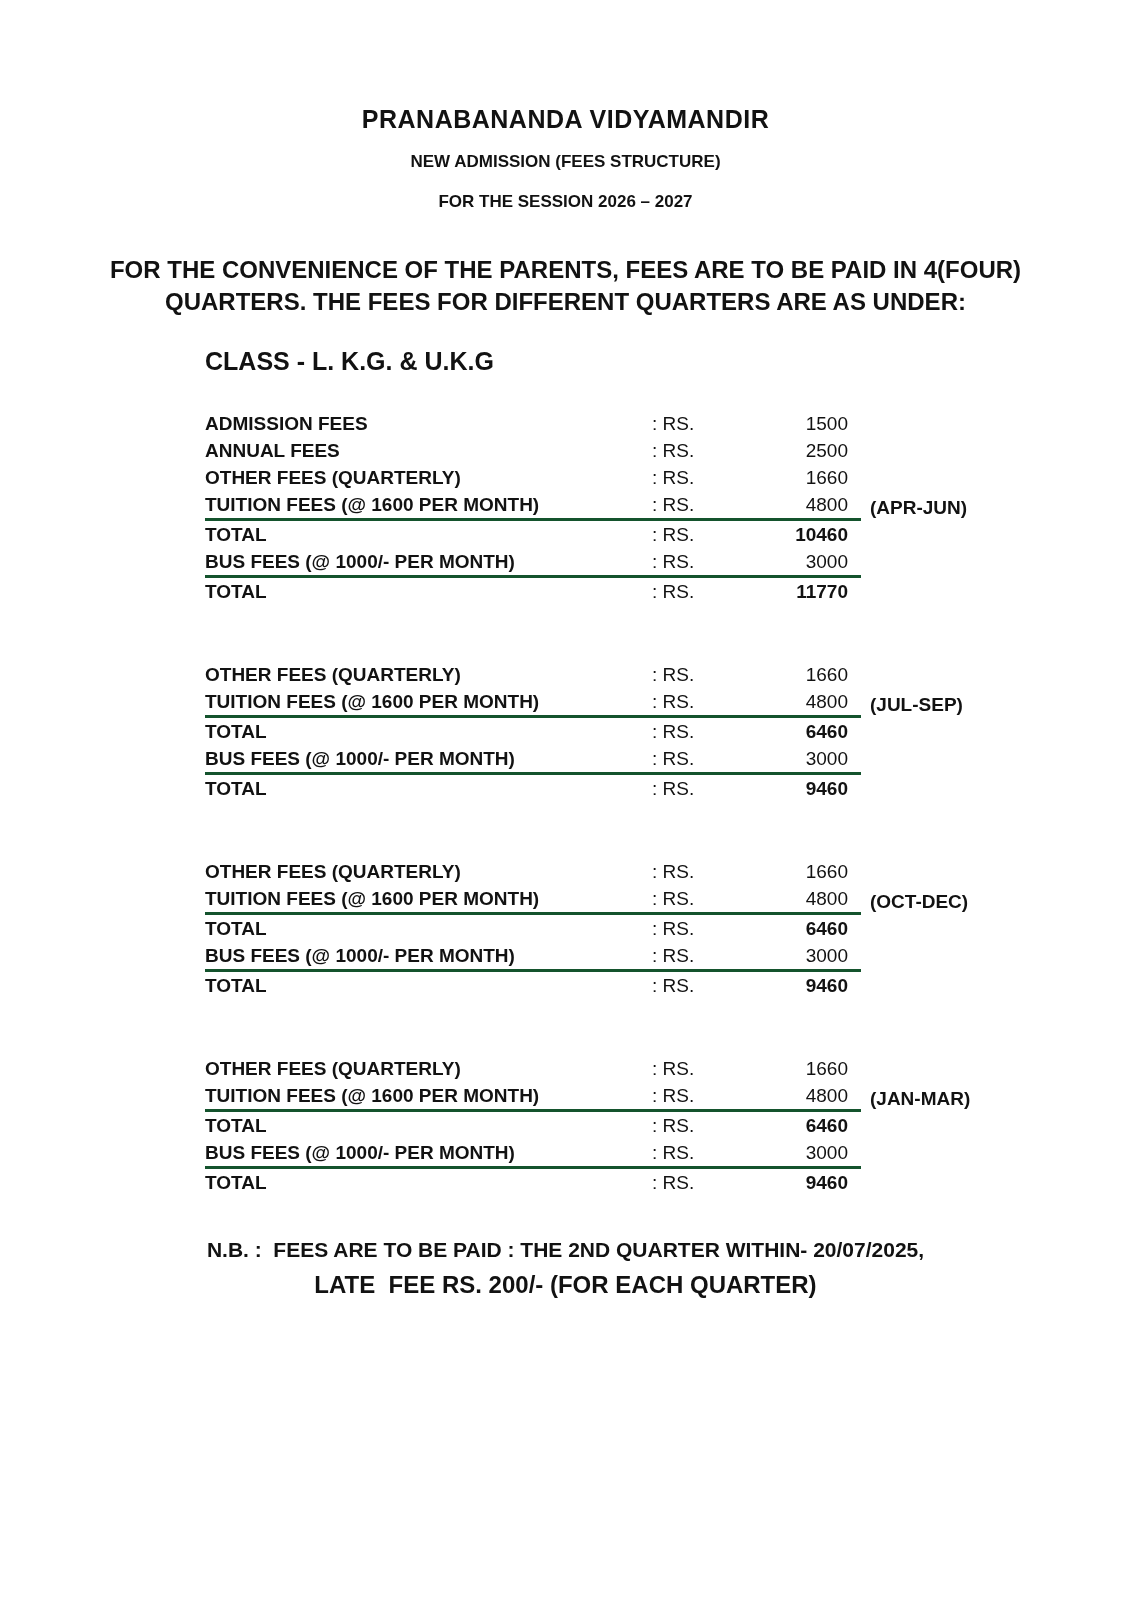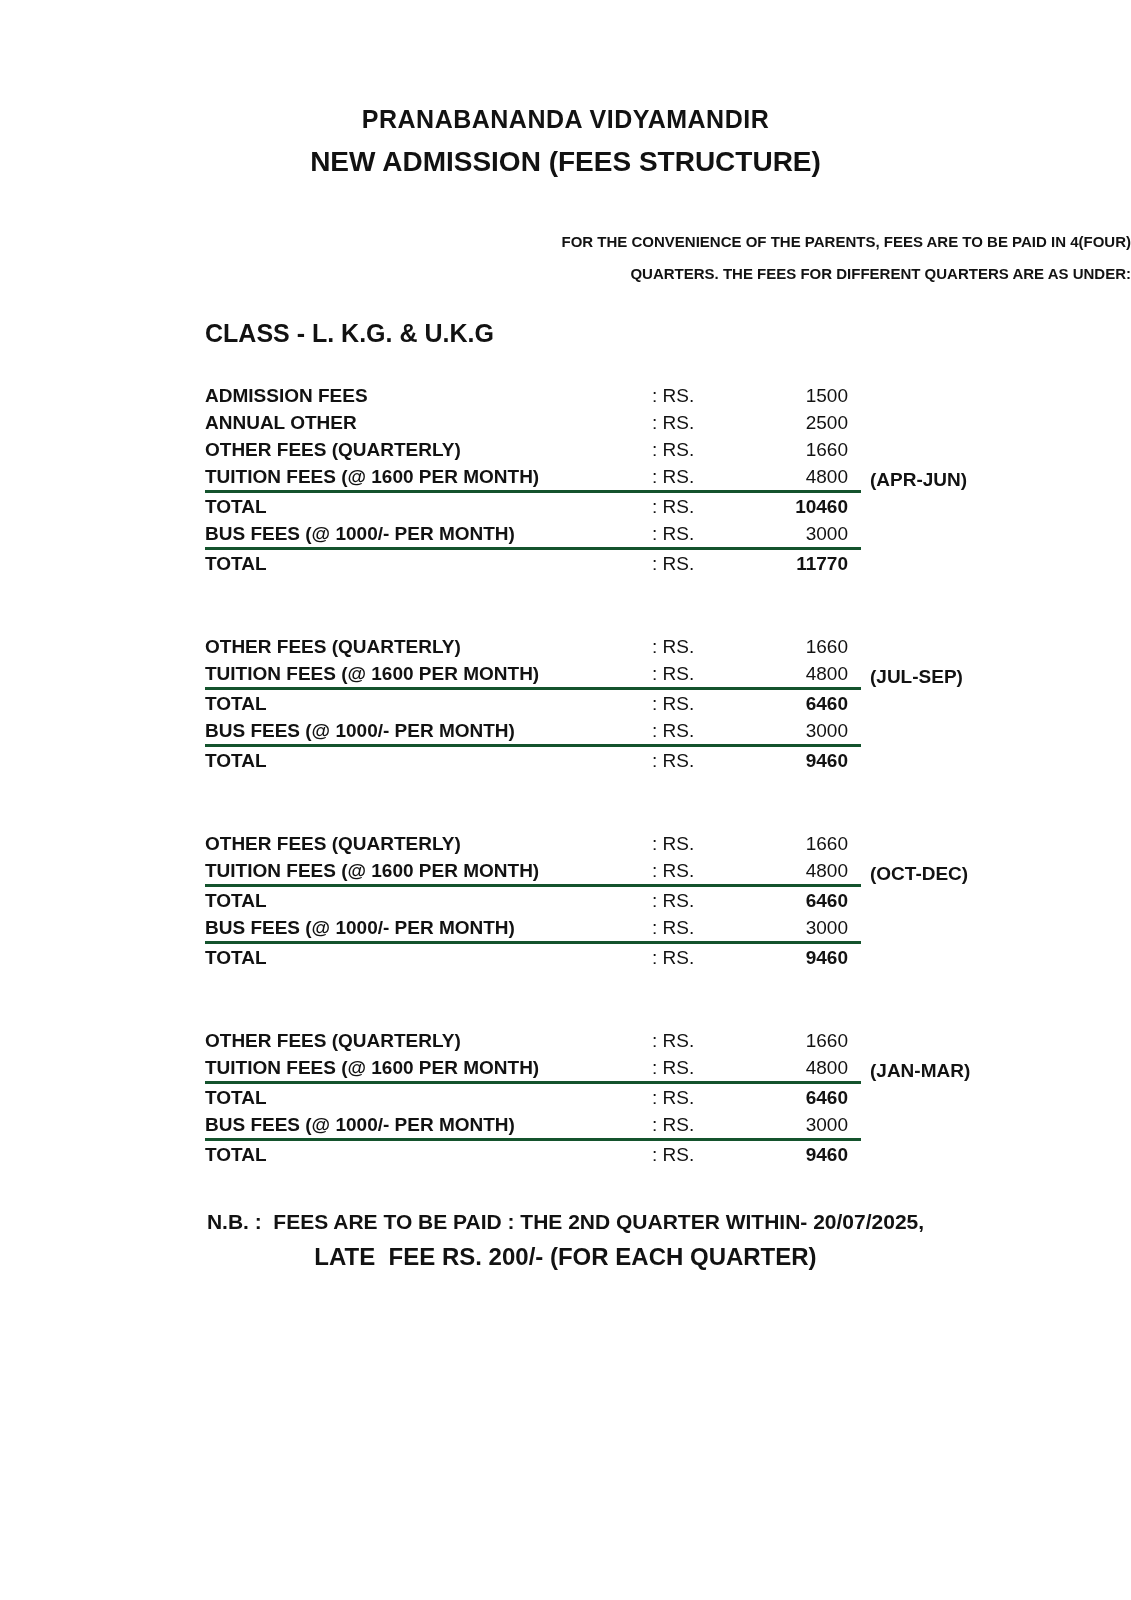--- a/index.html
+++ b/index.html
@@ -15,30 +15,30 @@
 
   
   .header { text-align: center; }
   .title {
     font-size: 25px;
     font-weight: 700;
     line-height: 46px;
     letter-spacing: 0.5px;
   }
   .subtitle {
-    font-size: 28px;
+    font-size: 17px;
     font-weight: 700;
     line-height: 40px;
   }
 
   
   .intro {
-    margin-top: 44px;
-    text-align: right;
-    font-size: 15px;
+    margin-top: 32px;
+    text-align: center;
+    font-size: 24px;
     font-weight: 700;
     line-height: 32px;
   }
 
   
   .class-heading {
     margin: 28px 0 0 205px;
     font-size: 25px;
     font-weight: 700;
     line-height: 30px;
@@ -105,40 +105,41 @@
   }
 </style>
 </head>
 <body>
 
 <div class="page">
 
   <div class="header">
     <div class="title">PRANABANANDA VIDYAMANDIR</div>
     <div class="subtitle">NEW ADMISSION (FEES STRUCTURE)</div>
+    <div class="subtitle">FOR THE SESSION 2026 – 2027</div>
   </div>
 
   <div class="intro">
     <div>FOR THE CONVENIENCE OF THE PARENTS, FEES ARE TO BE PAID IN 4(FOUR)</div>
     <div>QUARTERS. THE FEES FOR DIFFERENT QUARTERS ARE AS UNDER:</div>
   </div>
 
   <div class="class-heading">CLASS - L. K.G. &amp; U.K.G</div>
 
   <div class="fee-block first">
     <div class="fee-row">
       <div class="fee-main">
         <span class="fee-label">ADMISSION FEES</span>
         <span class="fee-rs">: RS.</span>
         <span class="fee-amount">1500</span>
       </div>
     </div>
     <div class="fee-row">
       <div class="fee-main">
-        <span class="fee-label">ANNUAL OTHER</span>
+        <span class="fee-label">ANNUAL FEES</span>
         <span class="fee-rs">: RS.</span>
         <span class="fee-amount">2500</span>
       </div>
     </div>
     <div class="fee-row">
       <div class="fee-main">
         <span class="fee-label">OTHER FEES (QUARTERLY)</span>
         <span class="fee-rs">: RS.</span>
         <span class="fee-amount">1660</span>
       </div>

